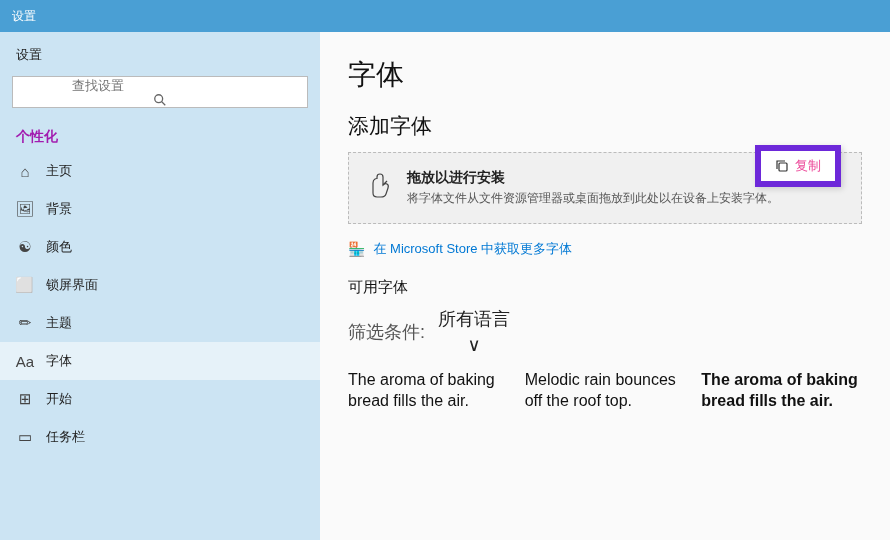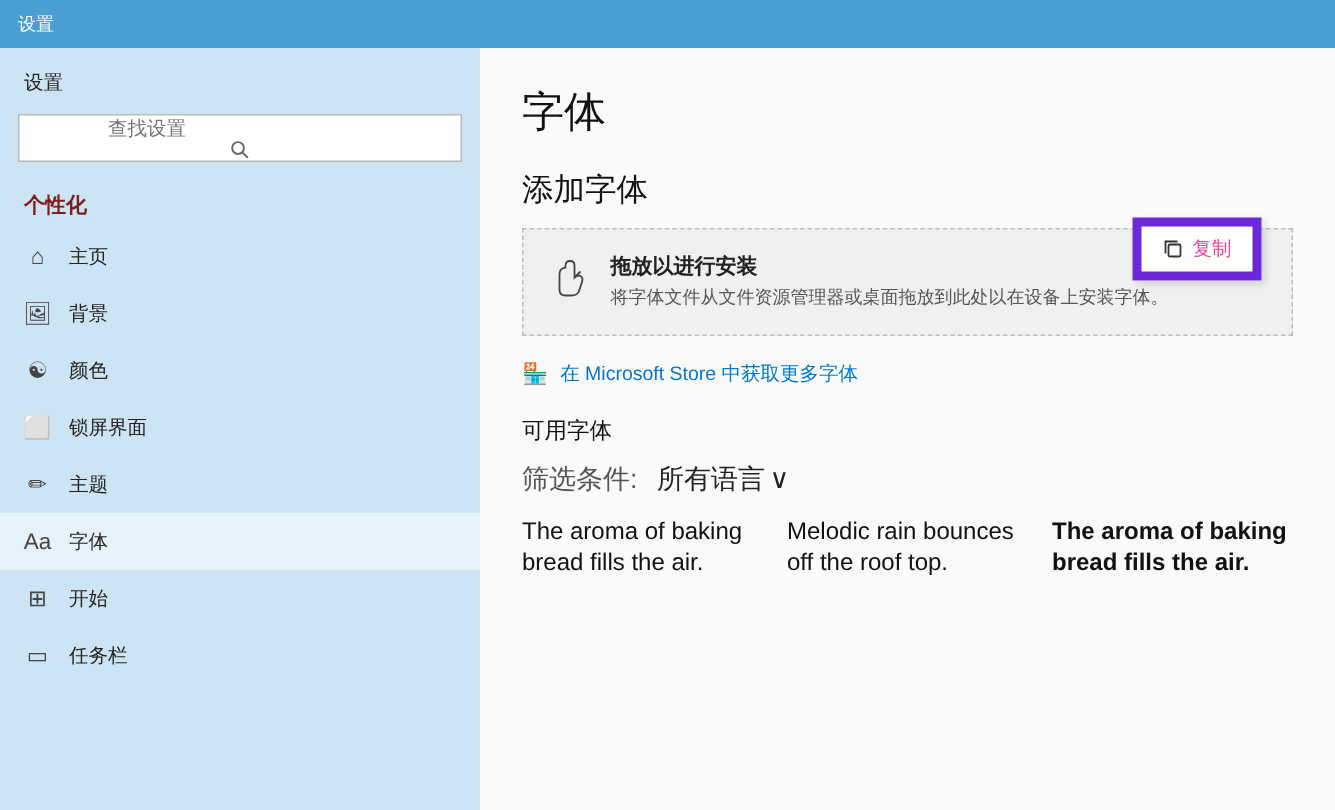--- a/index.html
+++ b/index.html
@@ -70,21 +70,21 @@
 
     .search-icon-svg {
       width: 14px;
       height: 14px;
       color: #666;
     }
 
     .sidebar-section-title {
       padding: 8px 0 6px 16px;
       font-size: 14px;
-      color: #7f1d1d;
+      color: #a21caf;
       font-weight: 600;
     }
 
     .nav-item {
       display: flex;
       align-items: center;
       padding: 10px 16px;
       font-size: 13px;
       color: #222;
       cursor: pointer;
@@ -238,20 +238,21 @@
       gap: 4px;
     }
 
     .filter-link {
       color: #222;
       font-weight: 400;
       cursor: pointer;
       display: flex;
       align-items: center;
       gap: 3px;
+      flex-direction: column;
     }
 
     
     .font-previews {
       display: flex;
       gap: 16px;
       flex-wrap: wrap;
     }
 
     .font-card {

